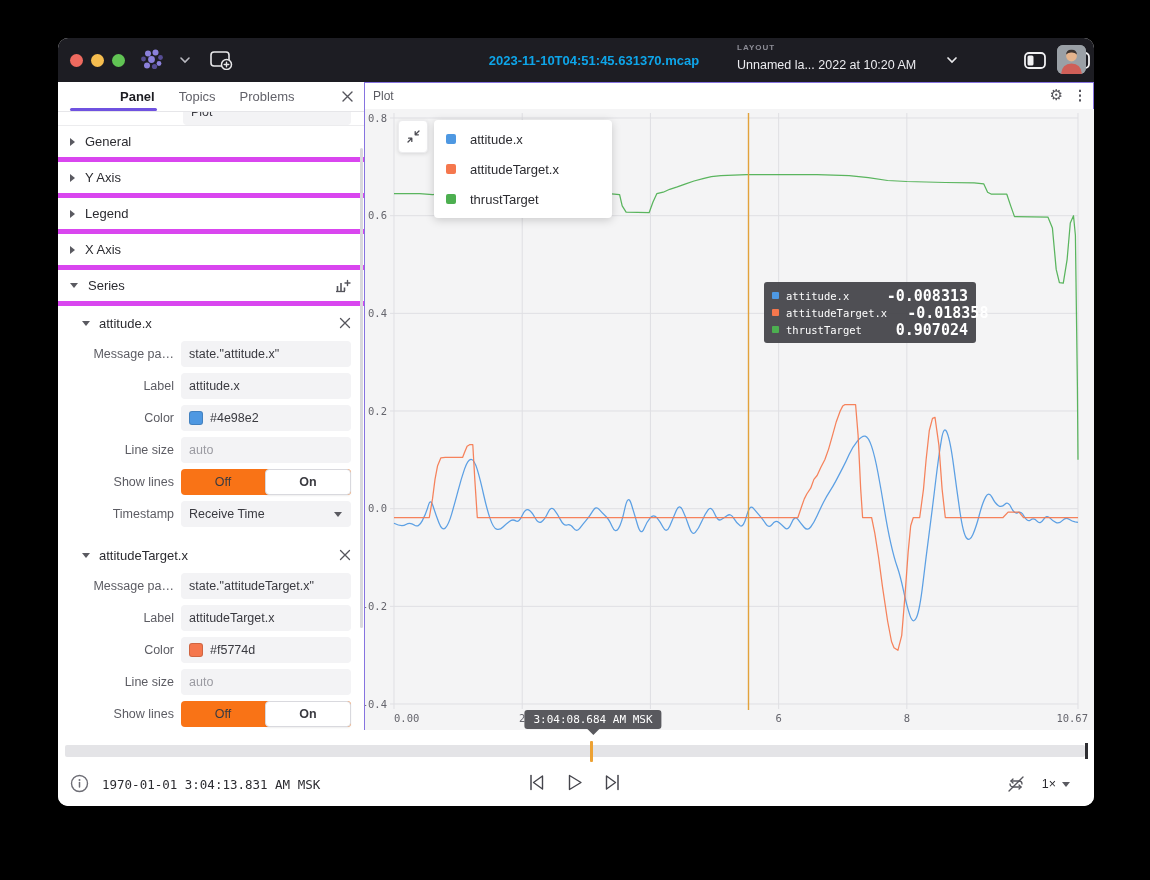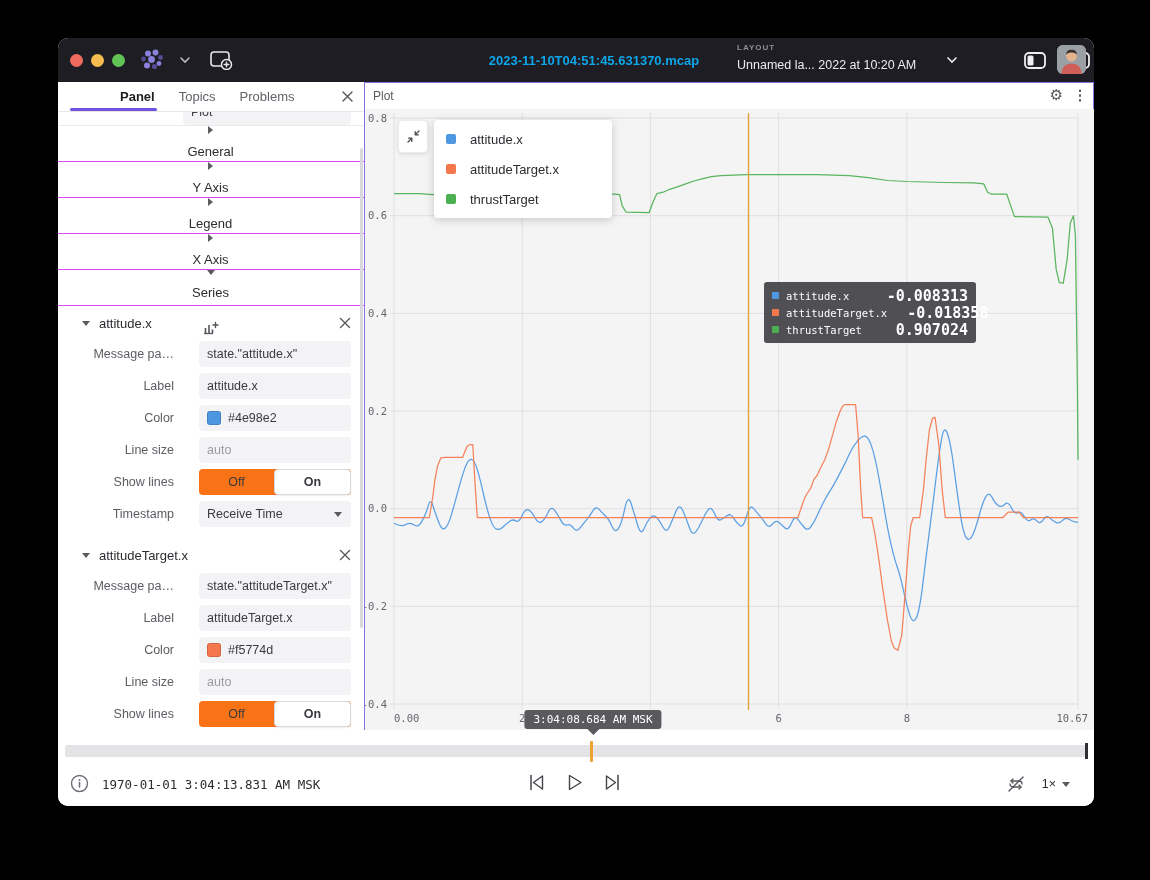--- a/index.html
+++ b/index.html
@@ -26,29 +26,29 @@
   
   .sidebar{position:relative;width:306px;height:648px;background:#fff;overflow:hidden;}
   .tabsrow{position:relative;height:30px;border-bottom:1px solid #e6e6e9;display:flex;align-items:center;padding-left:14px;gap:24px;}
   .tab{font-size:13px;color:#62626a;position:relative;cursor:pointer;}
   .tab.active{color:#1d1d22;font-weight:600;padding-left:48px;}
   .tab.active:after{content:"";position:absolute;left:-2px;right:-2px;bottom:-7px;height:3px;background:#6f52e0;border-radius:2px;}
   .tabs-close{position:absolute;right:10px;top:8px;}
   .clippedrow{position:relative;height:14px;overflow:hidden;border-bottom:1px solid #ececee;}
   .clippedrow .inner{position:absolute;left:0;top:-13px;width:100%;display:flex;align-items:flex-start;padding:0 13px 0 12px;height:27px;}
   .clippedrow .flabel{flex:0 0 104px;margin-right:9px;}
-  .secrow{height:36px;display:flex;align-items:center;padding:0 13px 0 12px;border-bottom:1px solid #d946ef;gap:10px;flex-direction:column;}
+  .secrow{height:36px;display:flex;align-items:center;padding:0 13px 0 12px;border-bottom:5px solid #d946ef;gap:10px;}
   .seclabel{font-size:13px;color:#2c2c31;}
   .spacer{flex:1;}
   .caret-r{width:0;height:0;border-left:5px solid #5a5a61;border-top:4px solid transparent;border-bottom:4px solid transparent;}
   .caret-d{width:0;height:0;border-top:5px solid #5a5a61;border-left:4px solid transparent;border-right:4px solid transparent;}
   .subhead{height:30px;display:flex;align-items:center;padding:0 13px 0 24px;gap:9px;margin-top:2px;}
   .subtitle{font-size:13px;color:#2c2c31;}
   .srow{height:32px;display:flex;align-items:center;padding:0 13px 0 12px;}
-  .flabel{flex:0 0 104px;margin-right:25px;font-size:12.5px;color:#5c5c63;text-align:right;
+  .flabel{flex:0 0 104px;margin-right:7px;font-size:12.5px;color:#5c5c63;text-align:right;
           white-space:nowrap;overflow:hidden;}
   .finput{flex:1;height:26px;background:#f3f3f5;border-radius:4px;display:flex;align-items:center;
           padding:0 8px;font-size:12.5px;color:#3a3a40;position:relative;}
   .finput .ph{color:#9b9ba2;width:100%;text-align:left;}
   .swatch{width:14px;height:14px;border-radius:3px;margin-right:7px;flex:0 0 auto;border:1px solid rgba(0,0,0,.15);}
   .segment{flex:1;height:26px;background:#f97316;border-radius:4px;display:flex;}
   .segcell{flex:1;display:flex;align-items:center;justify-content:center;font-size:12.5px;color:#3a3a40;}
   .segcell.on{background:#fff;border:1px solid #d9d9de;border-radius:4px;font-weight:700;box-shadow:0 1px 2px rgba(0,0,0,.07);}
   .ddchev{position:absolute;right:9px;top:11px;}
   .scrollthumb{position:absolute;right:1px;top:66px;width:3px;height:480px;background:#d9d9dd;border-radius:2px;}

